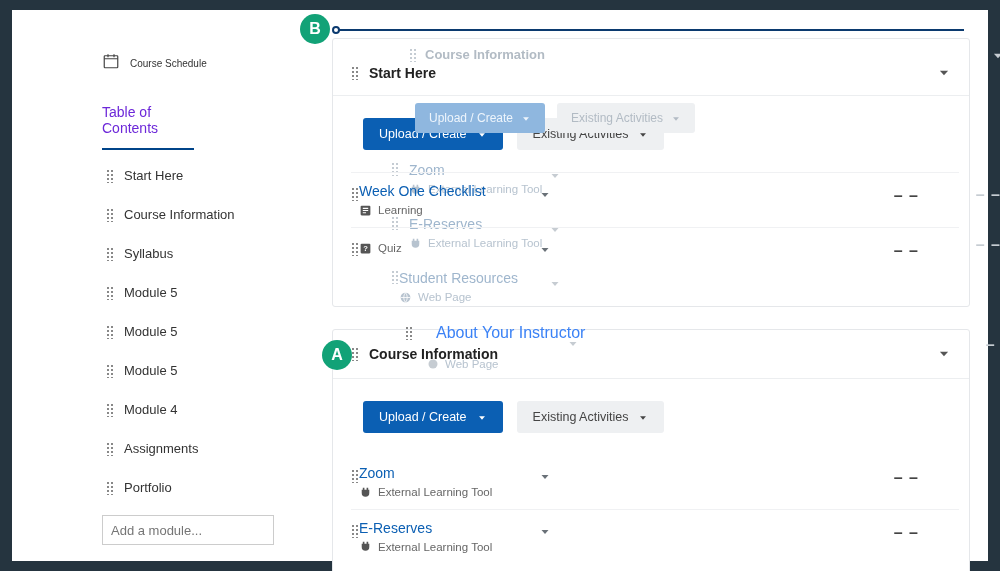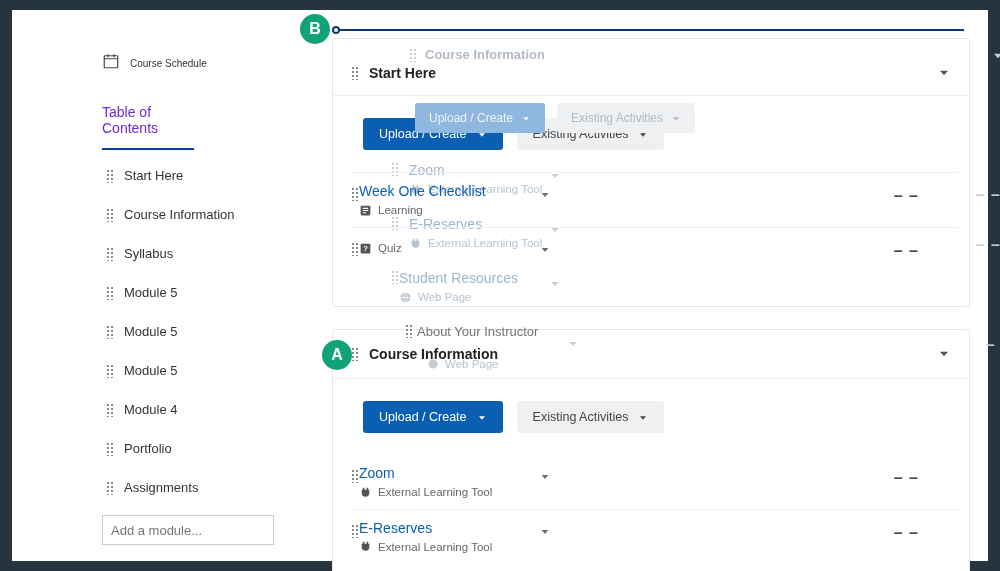--- a/index.html
+++ b/index.html
@@ -60,21 +60,21 @@
   .ghost-light { background: #eef0f2; color: #b2bbc4; }
   .ghost-head { position: absolute; font-size: 13px; font-weight: 600; color: #b2bbc4; display:flex; align-items:center; gap:8px;}
   .ghost-head .grip::before { background: radial-gradient(circle, #c5ccd3 1px, transparent 1.2px) 0 0/4px 4px; }
   .ghost .grip::before { background: radial-gradient(circle, #c5ccd3 1px, transparent 1.2px) 0 0/4px 4px; }
   .ghost-dash { position:absolute; color:#c6ccd2; font-weight:700; letter-spacing:1px;}
 
   .mod1 { position: relative; }
 
   
   .mod2 .mod-head { padding: 16px 18px; }
-  .mod2-ghost-head { position:absolute; left: 72px; top: -6px; font-size:13px; color:#737373; display:flex; gap:4px; align-items:center;}
+  .mod2-ghost-head { position:absolute; left: 72px; top: -6px; font-size:16px; color:#3b82f6; display:flex; gap:23px; align-items:center;}
   .mod2-ghost-sub { position:absolute; left: 94px; top: 28px; font-size:11.5px; color:#b7c3cf; display:flex; gap:6px; align-items:center;}
   .mod2-ghost-chev { position:absolute; left: 234px; top: 6px; }
   .mod2-ghost-chev svg{ width:12px; height:12px; fill:#c6ccd2;}
   .mod2-ghost-dash { position:absolute; right: -42px; top: 6px; color:#c6ccd2; font-weight:700; letter-spacing:1px;}
 
 </style>
 </head>
 <body>
 
 <div class="frame">
@@ -121,25 +121,25 @@
       <li>
           <span class="grip"></span>
           <span>Module 5</span>
         </li>
       <li>
           <span class="grip"></span>
           <span>Module 4</span>
         </li>
       <li>
           <span class="grip"></span>
+          <span>Assignments</span>
+        </li>
+      <li>
+          <span class="grip"></span>
           <span>Portfolio</span>
-        </li>
-      <li>
-          <span class="grip"></span>
-          <span>Assignments</span>
         </li>
     </ul>
 
     <input class="add-module" placeholder="Add a module..." style="">
   </div>
 
   <div class="main">
 
     <div class="module mod1" style="margin-top:14px;">
 

